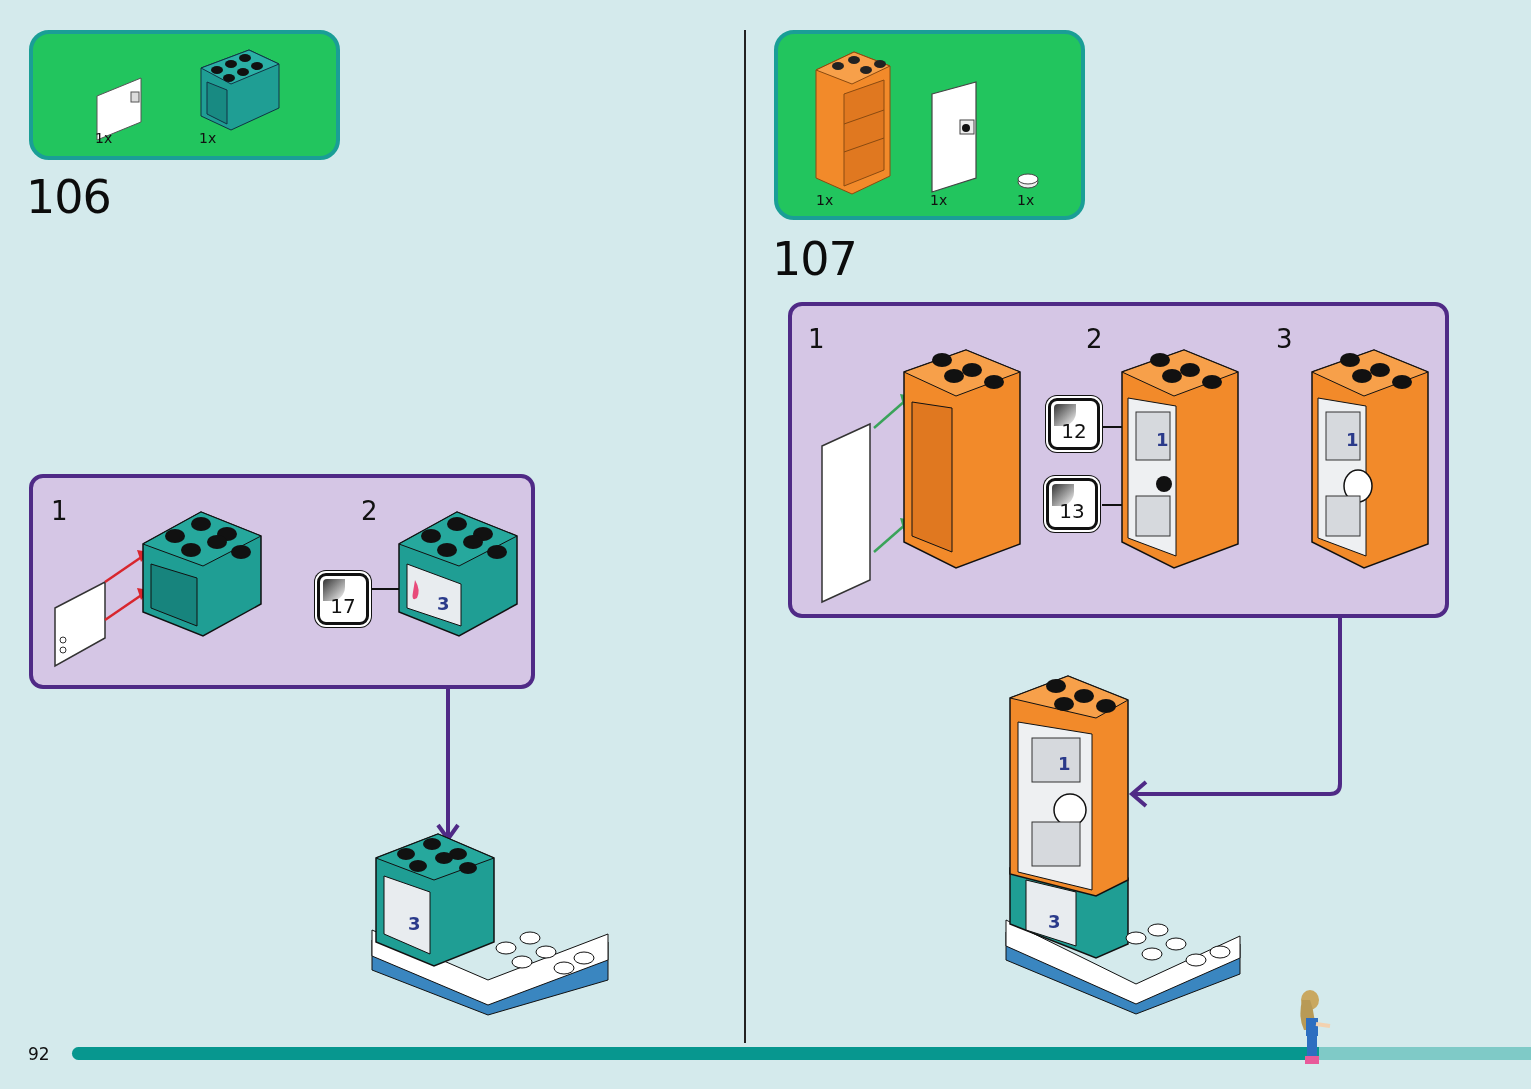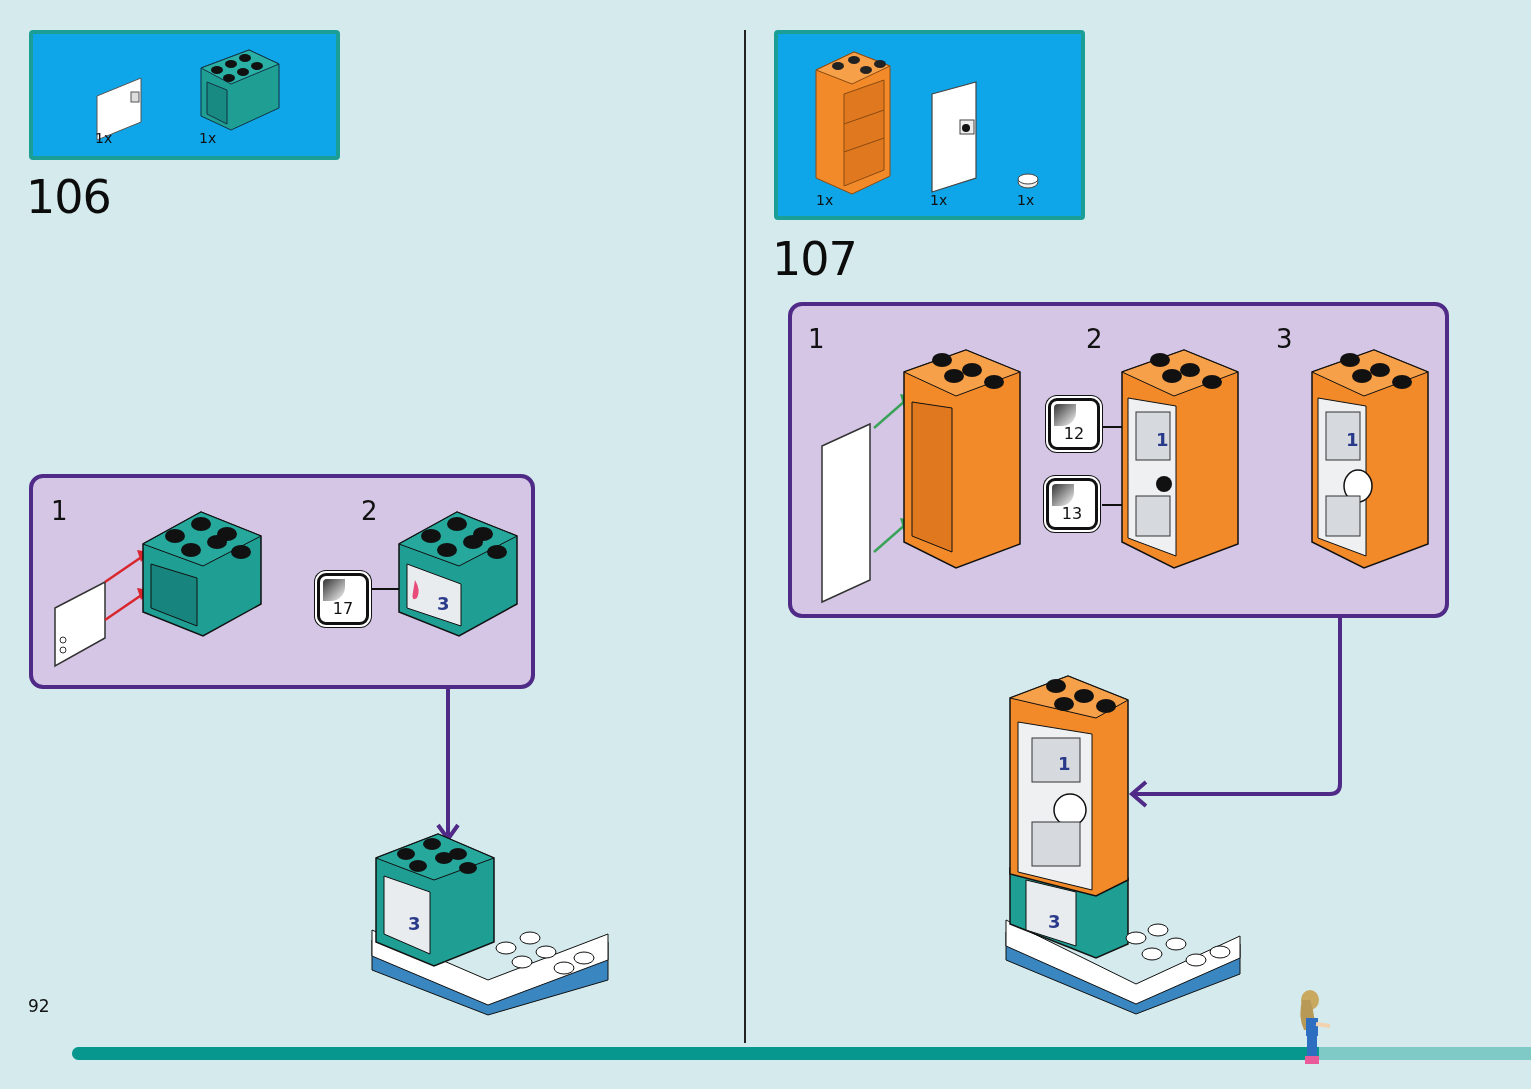--- a/index.html
+++ b/index.html
@@ -1,28 +1,28 @@
 <!DOCTYPE html>
 <html><head>
 <meta charset="utf-8">
 <style>
   * { box-sizing: border-box; margin: 0; padding: 0; }
   html, body { width: 1531px; height: 1089px; overflow: hidden; }
   body { background: #d4eaec; font-family: "DejaVu Sans", sans-serif; position: relative; color: #111; }
-  .parts-box { position: absolute; background: #0ea5e9; border: 4px solid #1a9e96; border-radius: 4px; }
+  .parts-box { position: absolute; background: #22c55e; border: 4px solid #1a9e96; border-radius: 20px; }
   .qty { position: absolute; font-size: 14px; color: #111; }
   .step-num { position: absolute; font-size: 46px; font-weight: 400; letter-spacing: -1px; color: #0c0c0c; }
   .sub-box { position: absolute; background: #d5c6e5; border: 4px solid #4f2a86; border-radius: 14px; }
   .sub-num { position: absolute; font-size: 26px; color: #111; }
   .divider { position: absolute; left: 744px; top: 30px; width: 2px; height: 1013px; background: #222; }
-  .page-num { position: absolute; left: 28px; top: 996px; font-size: 17px; }
+  .page-num { position: absolute; left: 28px; top: 1044px; font-size: 17px; }
   .progress-track { position: absolute; left: 72px; top: 1047px; width: 1459px; height: 13px; background: #7fcac7; border-radius: 7px 0 0 7px; }
   .progress-fill { position: absolute; left: 72px; top: 1047px; height: 13px; background: #07978f; border-radius: 7px 0 0 7px; }
   .sticker-callout { position: absolute; width: 52px; height: 52px; background: #fff; border: 3px solid #111; border-radius: 9px; box-shadow: 0 0 0 2px #fff, 0 0 0 3px #111; }
-  .sticker-callout .num { position: absolute; bottom: 4px; width: 100%; text-align: center; font-size: 16px; }
+  .sticker-callout .num { position: absolute; bottom: 4px; width: 100%; text-align: center; font-size: 20px; }
   .sticker-callout .peel { position: absolute; left: 3px; top: 3px; width: 22px; height: 22px; background: linear-gradient(135deg, #333 0%, #aaa 60%, #fff 100%); border-radius: 4px 0 14px 0; }
   .leader { position: absolute; height: 2px; background: #111; }
   .leader::after { content: ""; position: absolute; right: -3px; top: -2px; width: 6px; height: 6px; border-radius: 3px; background: #111; }
   svg { position: absolute; overflow: visible; }
 </style>
 </head>
 <body>
 
 <div class="parts-box" style="left:29px;top:30px;width:311px;height:130px;">
 

